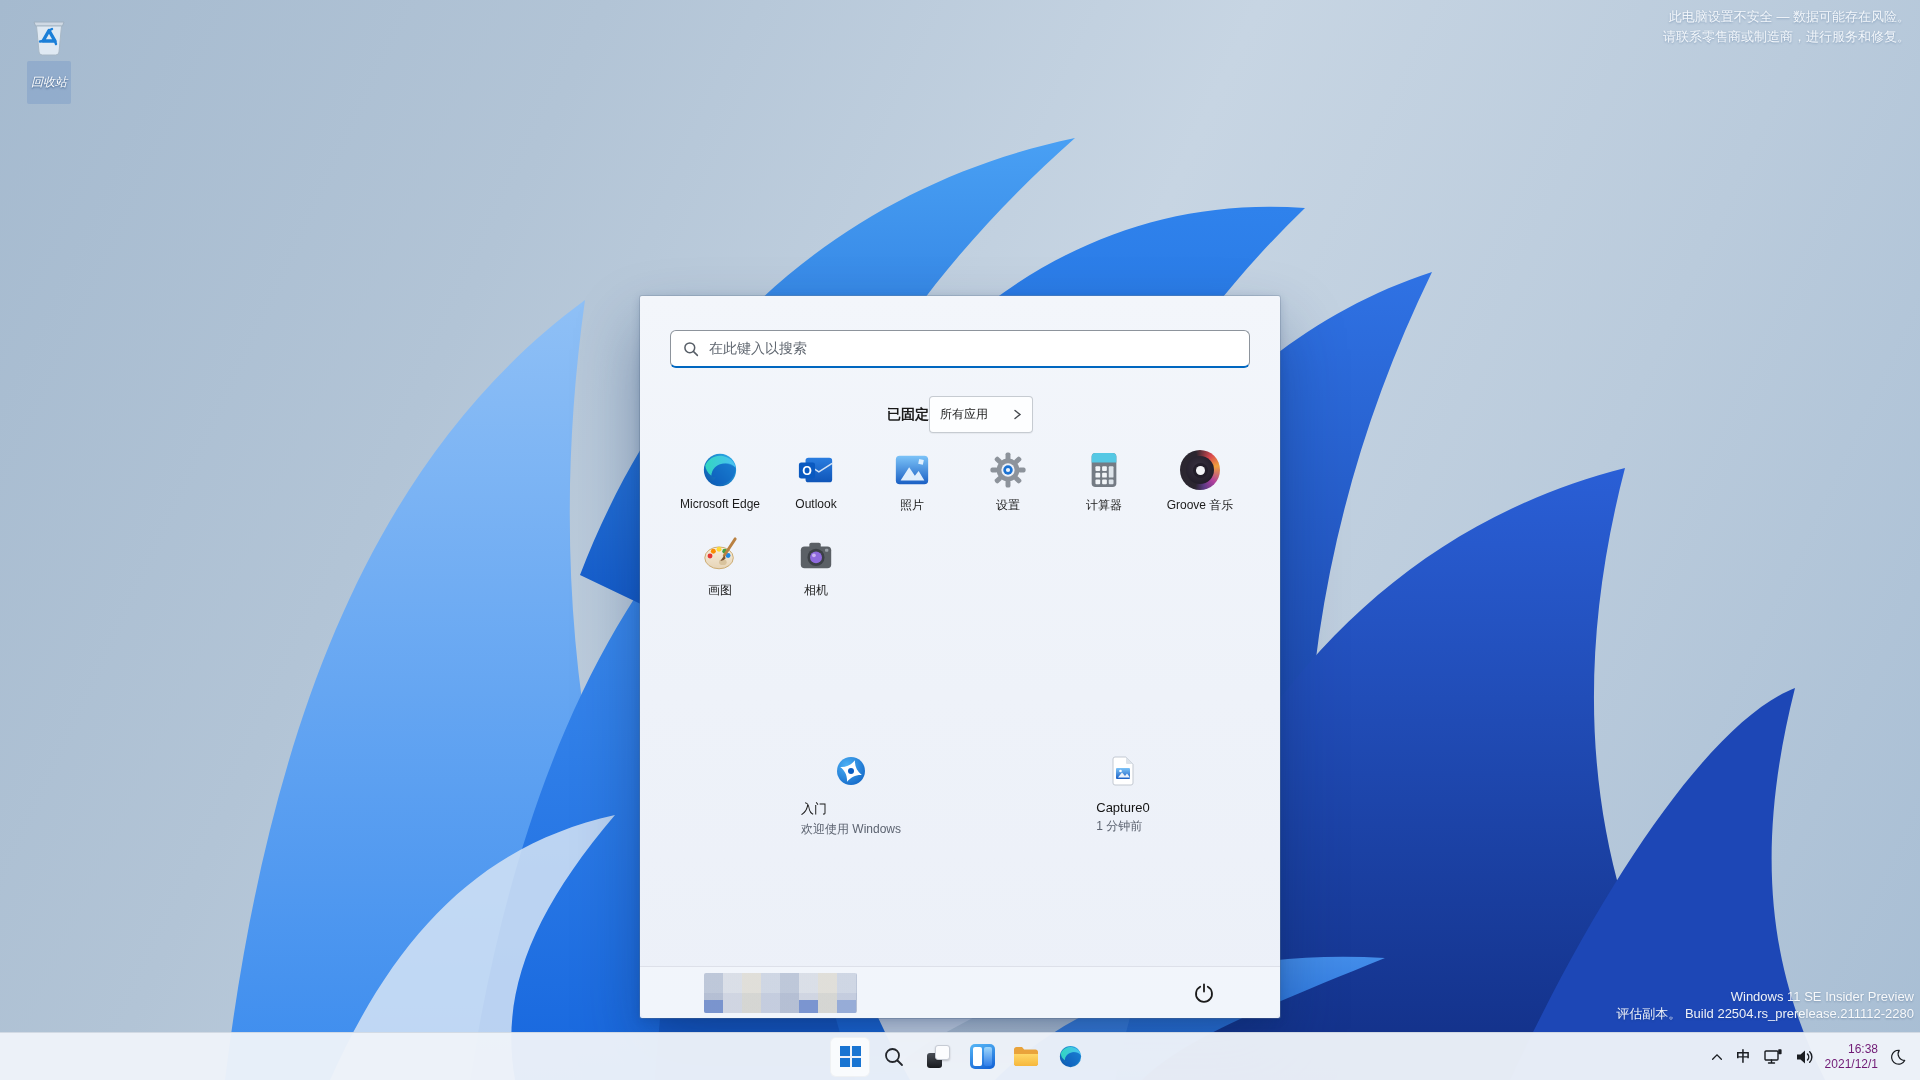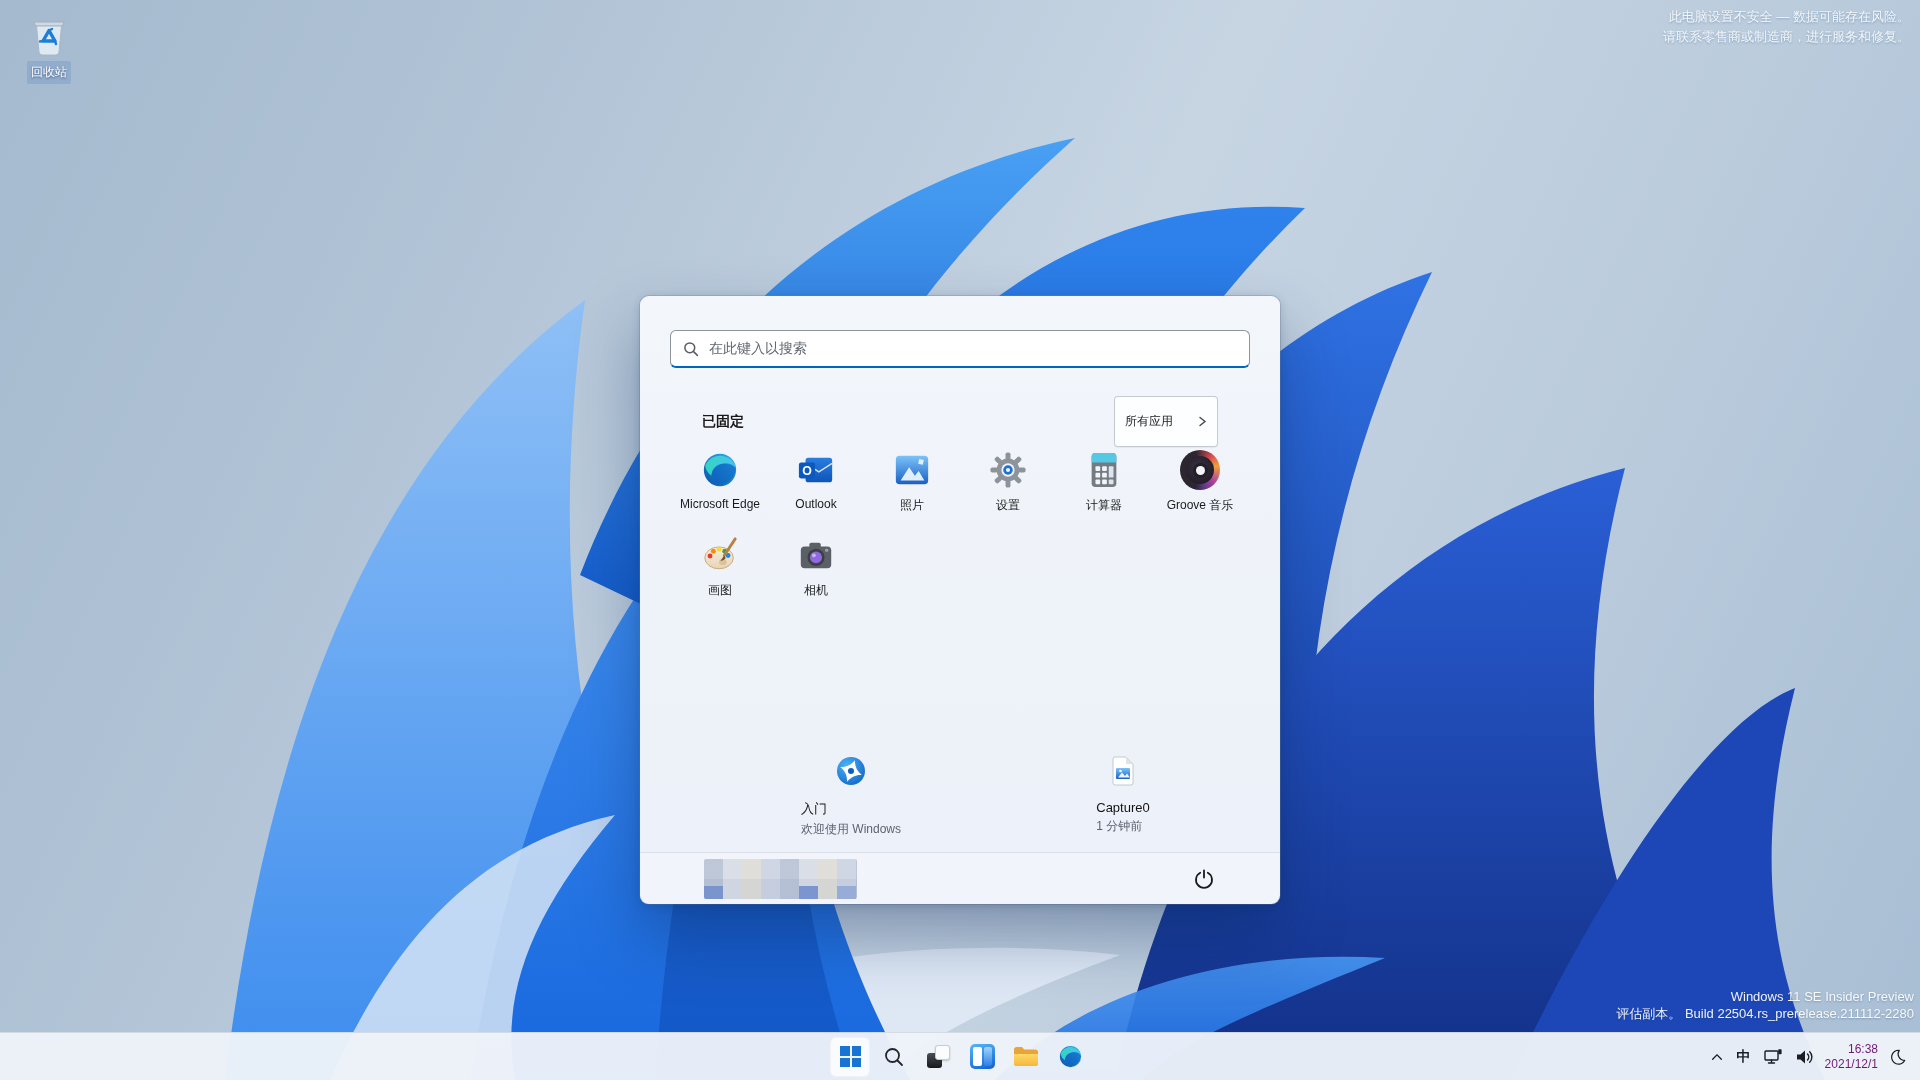--- a/index.html
+++ b/index.html
@@ -5,40 +5,40 @@
   html,body{margin:0;padding:0;background:#000;}
   .screen{
     position:relative;width:1920px;height:1080px;overflow:hidden;
     background:linear-gradient(115deg,#a5bacf 0%,#b2c4d6 25%,#c7d5e3 52%,#bacbdc 75%,#a8bed4 100%);
     font-family:"Liberation Sans","DejaVu Sans",sans-serif;
   }
   .wallpaper{position:absolute;inset:0;width:100%;height:100%;}
 
   
   .desktop-icon{position:absolute;left:10px;top:12px;width:78px;display:flex;flex-direction:column;align-items:center;gap:3px;cursor:pointer;}
-  .di-label{font-size:12px;color:#fff;text-shadow:0 1px 2px rgba(0,40,90,.65);background:rgba(125,158,200,.5);padding:3px 4px;border-radius:2px;white-space:nowrap;}
+  .di-label{font-size:12px;color:#fff;text-shadow:0 1px 2px rgba(0,40,90,.65);background:rgba(125,158,200,.5);padding:13px 4px;border-radius:2px;white-space:nowrap;font-style:italic;}
   .warning{position:absolute;top:7px;right:10px;text-align:right;color:#f3f7fb;font-size:13px;line-height:1.55;text-shadow:0 1px 2px rgba(40,80,130,.35);}
   .watermark{position:absolute;right:6px;bottom:57px;text-align:right;color:rgba(255,255,255,.92);font-size:13px;line-height:1.35;text-shadow:0 1px 2px rgba(30,60,100,.3);}
 
   
   .start-menu{
-    position:absolute;left:640px;top:296px;width:640px;height:608px;border-radius:9px;
+    position:absolute;left:640px;top:296px;width:640px;height:722px;border-radius:2px;
     background:linear-gradient(180deg,#f3f6fb 0%,#eef2f9 55%,#ecf0f8 100%);
     box-shadow:0 32px 64px rgba(10,40,90,.38),0 2px 10px rgba(10,40,90,.18),0 0 0 1px rgba(130,145,165,.35);
   }
   .search-box{position:absolute;left:30px;right:30px;top:34px;height:38px;box-sizing:border-box;
     background:#fff;border:1px solid #8d949c;border-bottom:2px solid #0067c0;border-radius:6px;
     display:flex;align-items:center;gap:10px;padding:0 12px;cursor:text;}
   .placeholder{font-size:14px;color:#606770;}
-  .section-row{position:absolute;left:62px;right:62px;display:flex;align-items:center;justify-content:space-between;}
+  .section-row{position:absolute;left:62px;right:62px;display:flex;align-items:center;justify-content:center;}
   .row-pinned{top:100px;}
   .row-rec{top:420px;}
   .section-title{font-size:14px;font-weight:bold;color:#191919;}
   .all-apps{display:flex;align-items:center;gap:25px;background:rgba(255,255,255,.85);border:1px solid rgba(160,168,178,.6);
-    border-radius:4px;padding:16px 10px;font-size:12px;color:#1b1b1b;box-shadow:0 1px 1px rgba(0,0,0,.05);cursor:pointer;}
+    border-radius:4px;padding:9px 10px;font-size:12px;color:#1b1b1b;box-shadow:0 1px 1px rgba(0,0,0,.05);cursor:pointer;}
   .pinned-grid{position:absolute;left:32px;top:146px;width:576px;display:grid;grid-template-columns:repeat(6,96px);grid-auto-rows:85px;}
   .app-tile{display:flex;flex-direction:column;align-items:center;padding-top:8px;gap:7px;border-radius:4px;cursor:pointer;}
   .app-icon{width:40px;height:40px;display:flex;align-items:center;justify-content:center;position:relative;}
   .app-label{font-size:12px;color:#1b1b1b;text-align:center;white-space:nowrap;}
   .rec-grid{position:absolute;left:64px;top:460px;display:grid;grid-template-columns:294px 250px;grid-auto-rows:54px;}
   .rec-item{display:flex;align-items:center;gap:14px;border-radius:4px;cursor:pointer;flex-direction:column;}
   .rec-icon{width:32px;display:flex;align-items:center;justify-content:center;}
   .rec-title{font-size:13px;color:#141414;}
   .rec-sub{font-size:12px;color:#5c6370;margin-top:3px;}
   .menu-footer{position:absolute;left:0;right:0;bottom:0;height:52px;box-sizing:border-box;

